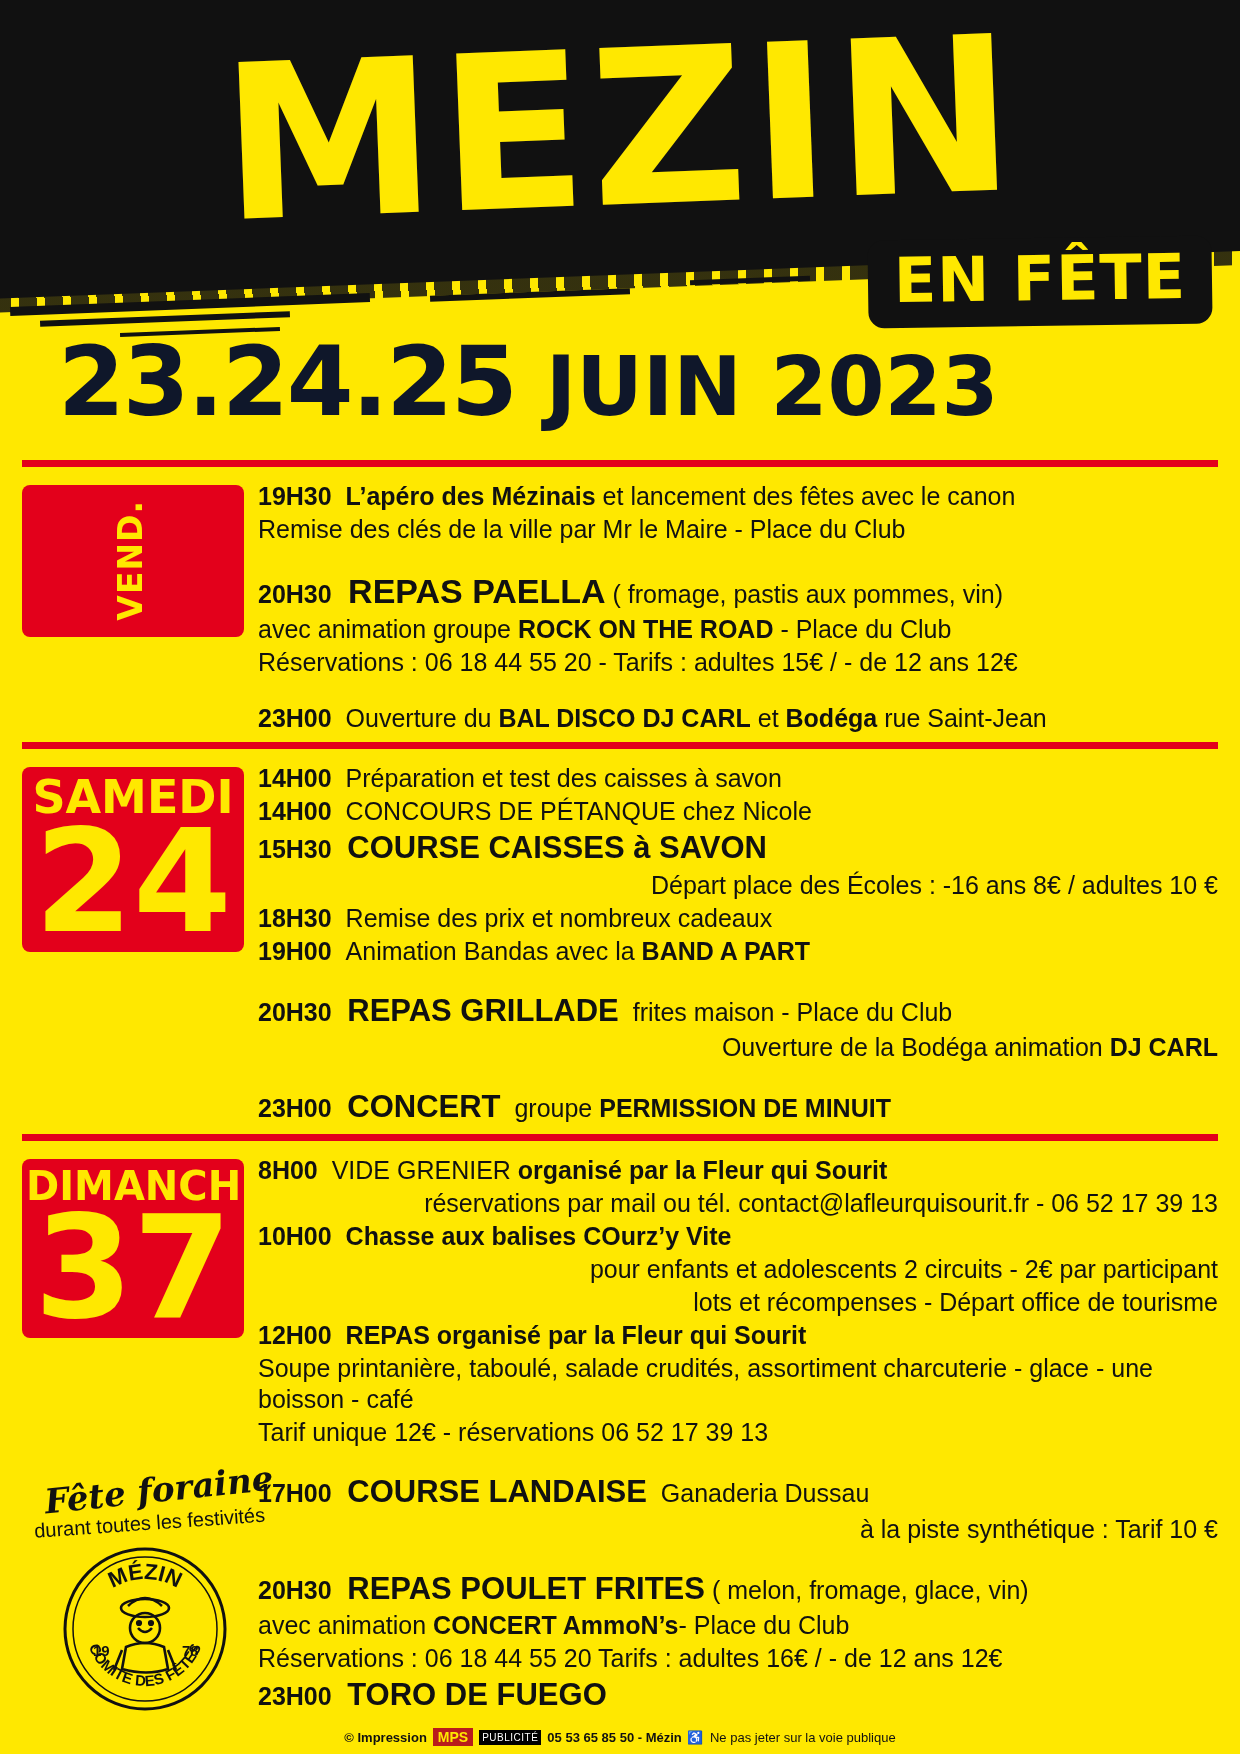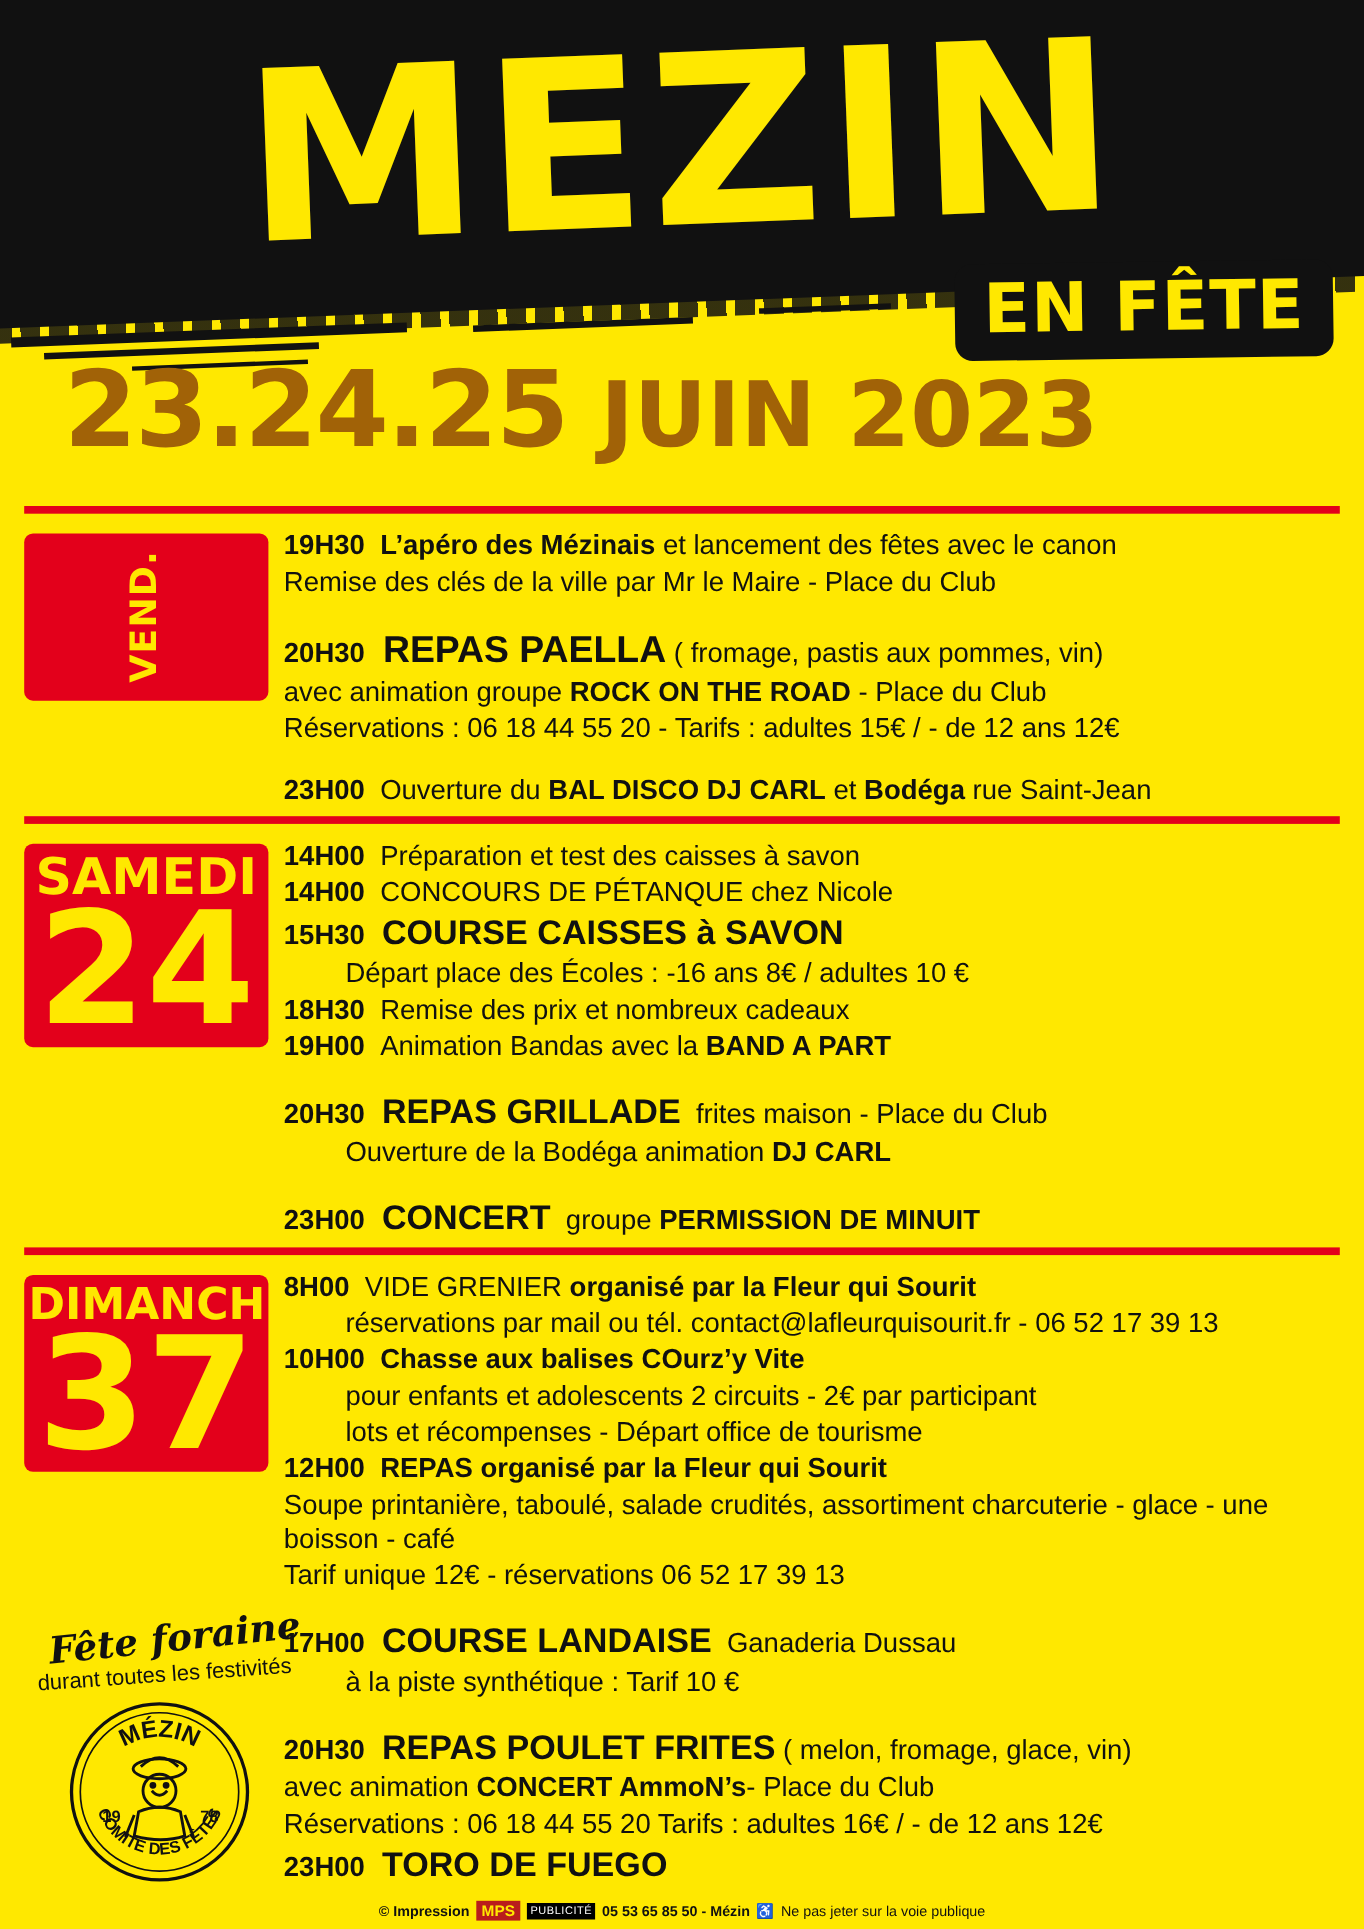--- a/index.html
+++ b/index.html
@@ -84,24 +84,24 @@
     font-weight: bold;
     font-size: 62px;
     line-height: 1;
     color: #FFE800;
     letter-spacing: 1px;
   }
 
   .dateline {
     position: absolute;
     left: 58px;
-    top: 324px;
+    top: 334px;
     font-family: "DejaVu Sans", sans-serif;
     font-weight: bold;
-    color: #a16207;
+    color: #0f172a;
     font-size: 86px;
     line-height: 1;
     white-space: nowrap;
   }
   .dateline .big {
     font-size: 96px;
     letter-spacing: -2px;
   }
   .dateline .mid {
     font-size: 82px;
@@ -170,21 +170,21 @@
   .ev {
     font-family: "Liberation Sans", sans-serif;
     color: #111;
     font-size: 25px;
     line-height: 1.24;
     margin-bottom: 2px;
   }
   .ev .t { font-weight: bold; }
   .big1 { font-size: 34px; font-weight: bold; }
   .big2 { font-size: 31px; font-weight: bold; }
-  .ind2 { padding-left: 56px; }
+  .ind2 { padding-left: 56px; text-align: right; }
   .gap { margin-top: 25px; }
 
   
   .footer-left {
     position: absolute;
     left: 26px;
     bottom: 40px;
     width: 260px;
   }
   .foraine {

